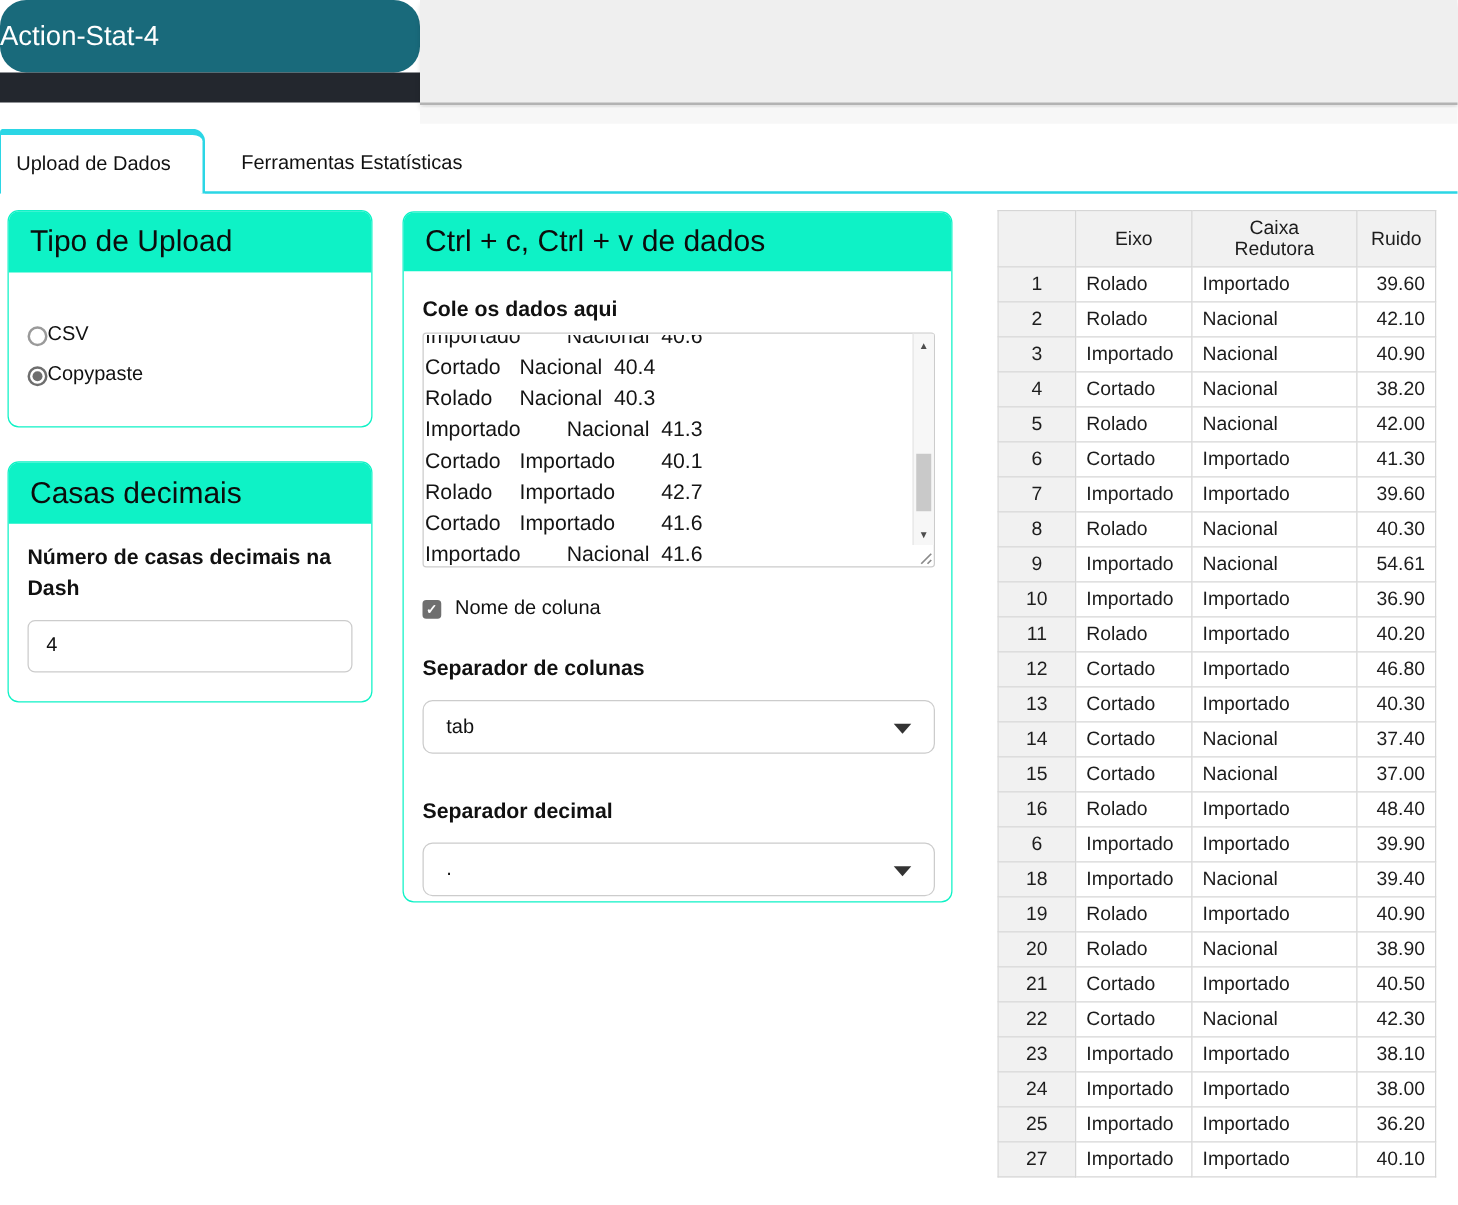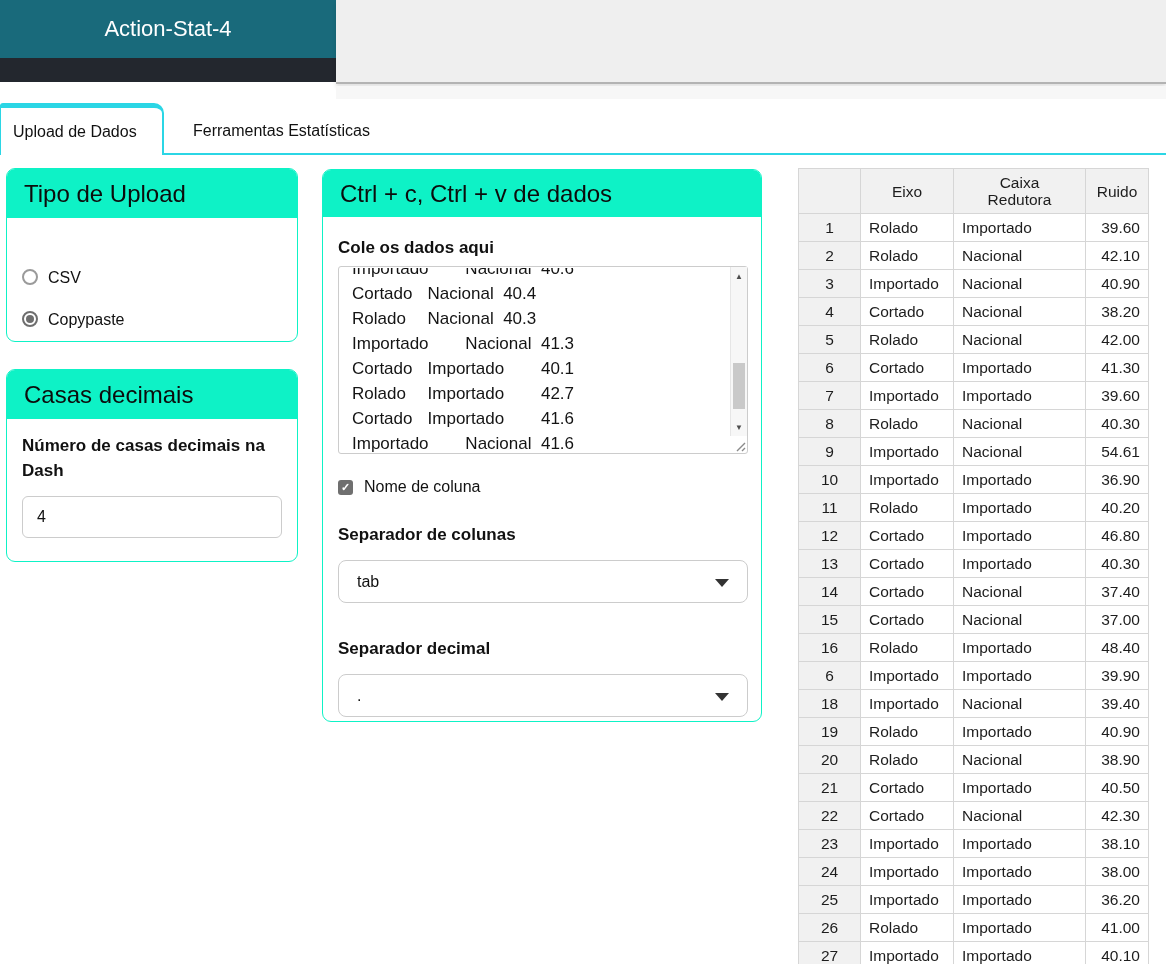--- a/index.html
+++ b/index.html
@@ -8,21 +8,21 @@
     --teal:#196a7b;
     --dark:#23272e;
     --tborder:#d6d6d6;
     --thead-bg:#f1f1f1;
   }
   *{box-sizing:border-box;margin:0;padding:0;}
   html,body{width:1166px;height:964px;overflow:hidden;background:#fff;
     font-family:"Liberation Sans",sans-serif;color:#111;}
   
   .hdr-teal{position:absolute;left:0;top:0;width:336px;height:58px;background:var(--teal);
-    display:flex;align-items:center;justify-content:center;color:#fff;font-size:22px;}
+    display:flex;align-items:center;justify-content:flex-start;color:#fff;font-size:22px;border-radius:21px;}
   .hdr-dark{position:absolute;left:0;top:58px;width:336px;height:24px;background:var(--dark);}
   .hdr-gray{position:absolute;left:336px;top:0;width:830px;height:84px;background:#efefef;
     border-bottom:2px solid #b3b3b3;box-shadow:0 3px 4px rgba(0,0,0,.12);}
   .hdr-substrip{position:absolute;left:336px;top:86px;width:830px;height:13px;background:#f7f7f7;}
   
   .tab-active{position:absolute;left:0;top:103px;width:164px;height:52px;background:#fff;
     border-top:5px solid var(--cyan);border-right:2px solid var(--cyan);border-left:1px solid var(--cyan);
     border-radius:3px 10px 0 0;display:flex;align-items:center;padding-left:12px;font-size:16px;cursor:pointer;}
   .tab-inactive{position:absolute;left:166px;top:108px;height:46px;display:flex;align-items:center;
     padding-left:27px;font-size:16px;cursor:pointer;}
@@ -30,36 +30,36 @@
   
   .card{position:absolute;background:#fff;border:1px solid var(--turquoise);border-radius:9px;}
   .card-hd{background:var(--turquoise);border-radius:8px 8px 0 0;height:49px;display:flex;
     align-items:center;padding-left:17px;font-size:24px;color:#0c0c0c;}
   #card-upload{left:6px;top:168px;width:292px;height:174px;}
   #card-decimals{left:6px;top:369px;width:292px;height:193px;}
   #card-paste{left:322px;top:169px;width:440px;height:553px;}
   #card-paste .card-hd{height:47px;}
   .card-body{padding:0 15px;}
   
-  .radio-row{display:flex;align-items:flex-start;gap:10px;margin-top:24px;cursor:pointer;}
+  .radio-row{display:flex;align-items:flex-end;margin-top:14px;cursor:pointer;}
   #card-upload .card-body{padding-top:27px;}
   .radio{width:16px;height:16px;border-radius:50%;border:2px solid #9a9a9a;flex:0 0 auto;
     display:flex;align-items:center;justify-content:center;background:#fff;}
   .radio.checked{border-color:#6e6e6e;}
   .radio.checked::after{content:"";width:8px;height:8px;border-radius:50%;background:#6e6e6e;}
   .radio-label{font-size:16px;}
   
   .bold-label{font-weight:bold;font-size:17px;line-height:25px;}
   #decimals-label{margin-top:14px;width:255px;}
   #decimals-input{margin-top:13px;width:260px;height:42px;border:1px solid #ccc;border-radius:6px;
     font-size:16px;padding-left:14px;font-family:"Liberation Sans",sans-serif;color:#111;}
   
   #paste-label{margin-top:18px;}
   .ta{position:relative;margin-top:6px;width:410px;height:188px;border:1px solid #ccc;border-radius:3px;background:#fff;}
-  .ta-content{position:absolute;left:1px;top:1px;right:18px;bottom:1px;overflow:hidden;padding-left:12px;}
+  .ta-content{position:absolute;left:1px;top:1px;right:18px;bottom:1px;overflow:hidden;}
   .ta-content pre{margin-top:-12px;font-family:"Liberation Sans",sans-serif;font-size:17px;
     line-height:25px;white-space:pre;tab-size:8;color:#141414;}
   .ta-scroll{position:absolute;top:0;right:0;width:17px;bottom:17px;background:#f7f7f7;
     border-left:1px solid #e6e6e6;}
   .ta-arrow{position:absolute;left:0;width:16px;height:14px;font-size:8px;color:#4d4d4d;
     display:flex;align-items:center;justify-content:center;cursor:pointer;}
   .ta-arrow.up{top:2px;}
   .ta-arrow.down{bottom:2px;}
   .ta-thumb{position:absolute;left:2px;right:2px;top:57%;height:27%;background:#c9c9c9;cursor:pointer;}
   .ta-grip{position:absolute;right:1px;bottom:1px;width:16px;height:16px;cursor:nwse-resize;
@@ -331,26 +331,20 @@
           <td class="c-caixa">Importado</td>
           <td class="c-ruido">38.00</td>
         </tr>
         <tr>
           <td class="idx">25</td>
           <td class="c-eixo">Importado</td>
           <td class="c-caixa">Importado</td>
           <td class="c-ruido">36.20</td>
         </tr>
         <tr>
-          <td class="idx">26</td>
-          <td class="c-eixo">Rolado</td>
-          <td class="c-caixa">Importado</td>
-          <td class="c-ruido">41.00</td>
-        </tr>
-        <tr>
           <td class="idx">27</td>
           <td class="c-eixo">Importado</td>
           <td class="c-caixa">Importado</td>
           <td class="c-ruido">40.10</td>
         </tr>
       </tbody>
   </table>
 </div>
 
 </body></html>

